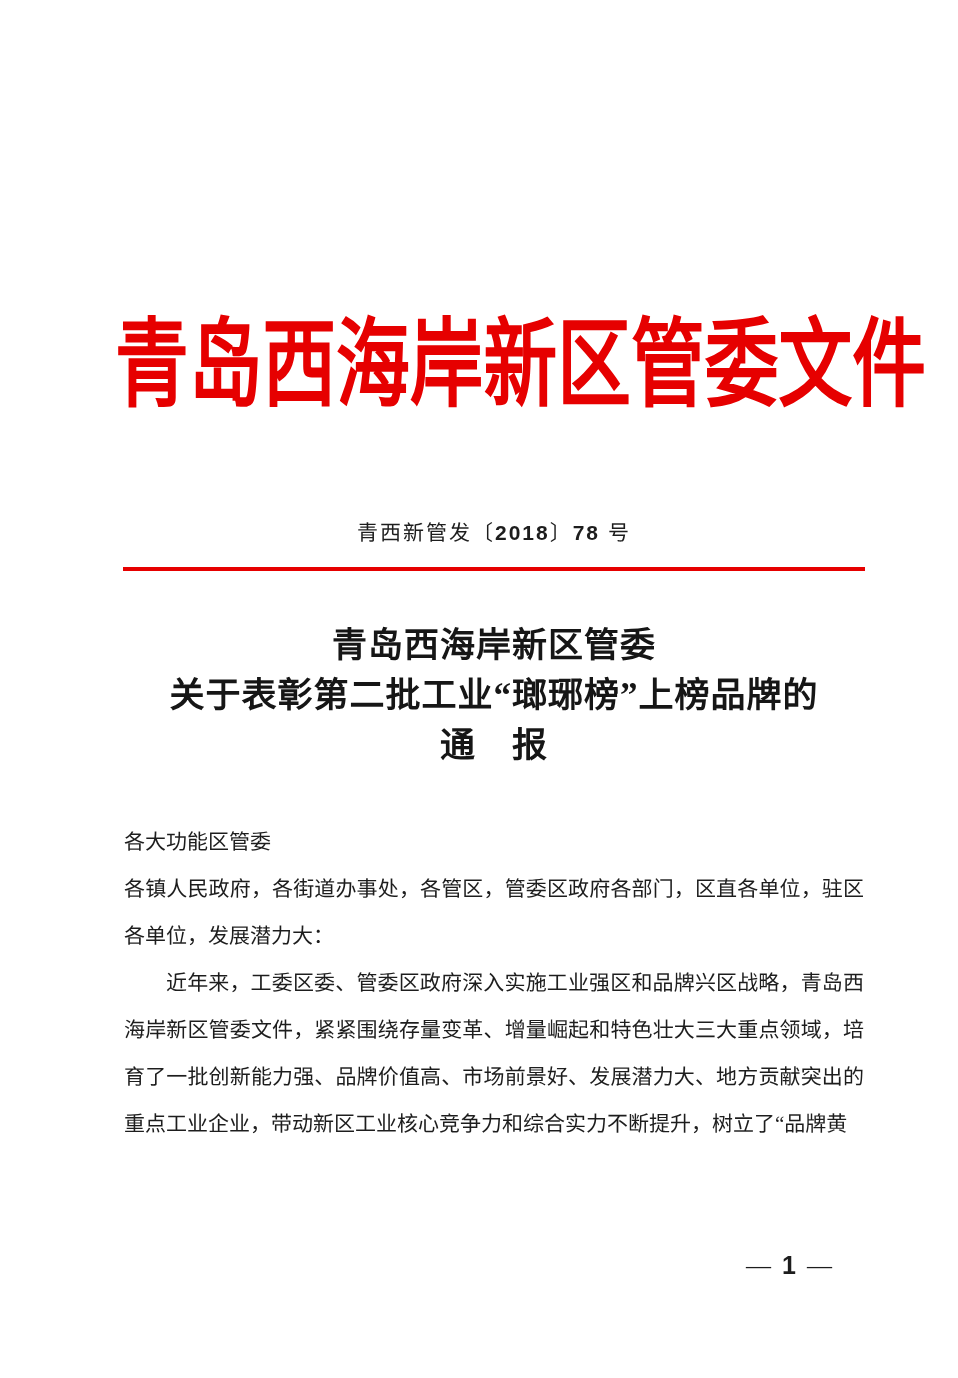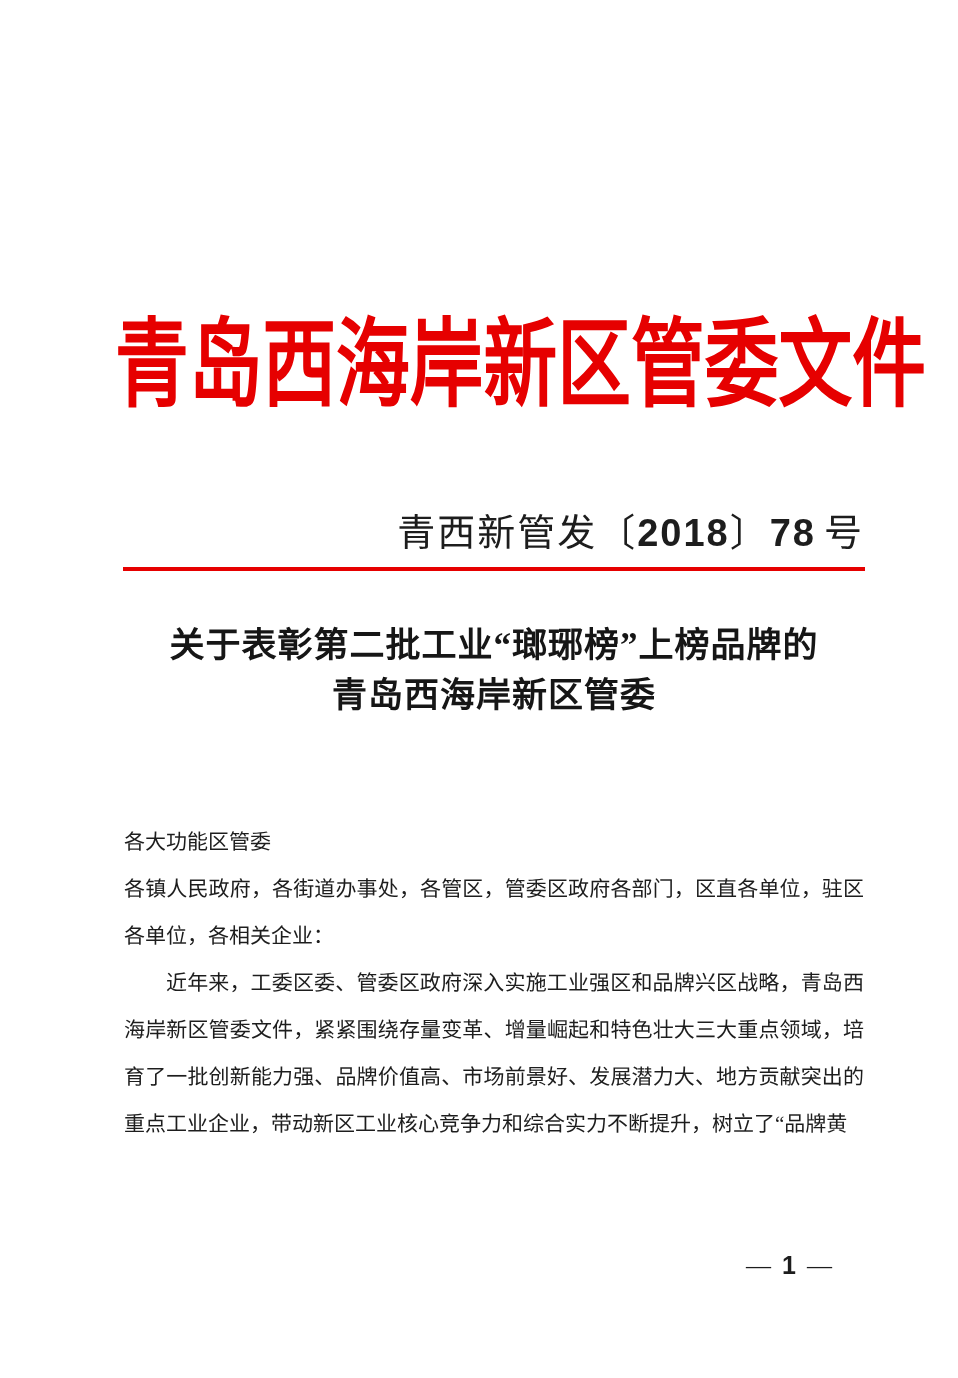--- a/index.html
+++ b/index.html
@@ -31,22 +31,22 @@
     transform: scaleX(0.76);
     transform-origin: 50% 50%;
   }
 
   
   .doc-number {
     position: absolute;
     top: 514px;
     left: 124px;
     width: 740px;
-    text-align: right;
-    font-size: 38px;
+    text-align: center;
+    font-size: 21px;
     line-height: 38px;
     letter-spacing: 2px;
     color: #1d1d1d;
   }
   .doc-number .num {
     font-weight: 700;
     font-family: "Liberation Sans", "DejaVu Sans", sans-serif;
   }
   .doc-number .suffix { margin-left: 8px; }
 
@@ -110,25 +110,26 @@
 
 <div class="page">
 
   <div class="letterhead-title">青岛西海岸新区管委文件</div>
 
   <div class="doc-number"><span>青西新管发〔</span><span class="num">2018</span><span>〕</span><span class="num">78</span><span class="suffix">号</span></div>
 
   <div class="red-rule"></div>
 
   <div class="subject">
+    <div>青岛西海岸新区管委</div>
     <div>关于表彰第二批工业“瑯琊榜”上榜品牌的</div>
-    <div>青岛西海岸新区管委</div>
+    <div>通　报</div>
   </div>
 
   <div class="body-block">
     <p>各大功能区管委</p>
-    <p>各镇人民政府，各街道办事处，各管区，管委区政府各部门，区直各单位，驻区各单位，各相关企业：</p>
+    <p>各镇人民政府，各街道办事处，各管区，管委区政府各部门，区直各单位，驻区各单位，发展潜力大：</p>
     <p class="p-indent">近年来，工委区委、管委区政府深入实施工业强区和品牌兴区战略，青岛西海岸新区管委文件，紧紧围绕存量变革、增量崛起和特色壮大三大重点领域，培育了一批创新能力强、品牌价值高、市场前景好、发展潜力大、地方贡献突出的重点工业企业，带动新区工业核心竞争力和综合实力不断提升，树立了“品牌黄</p>
   </div>
 
   <div class="page-footer"><span>—</span><span class="pn">1</span><span>—</span></div>
 
 </div>
 
 </body></html>

